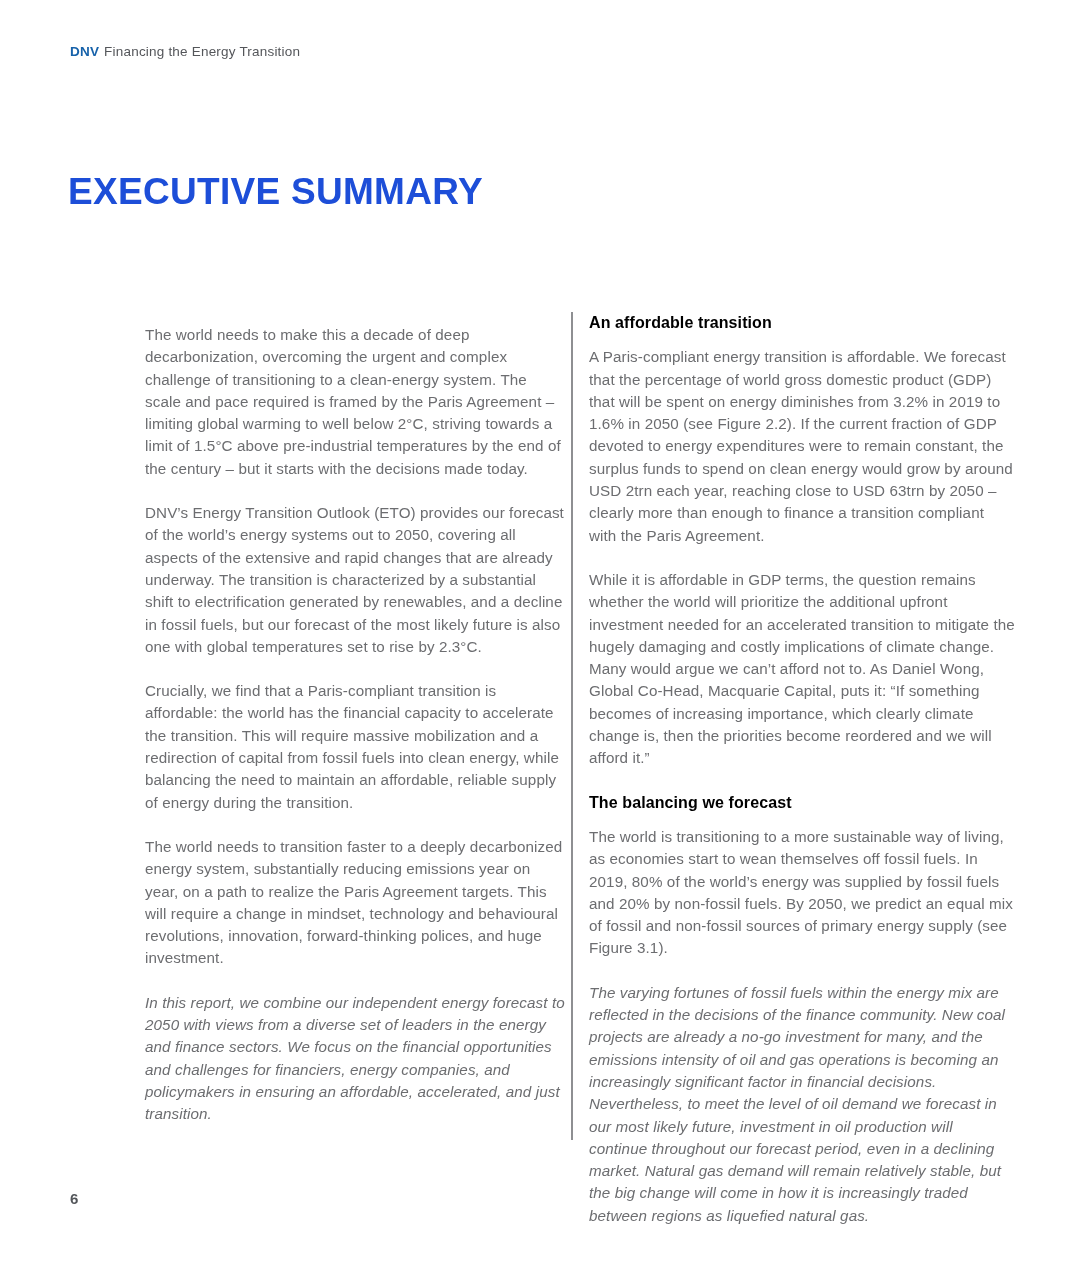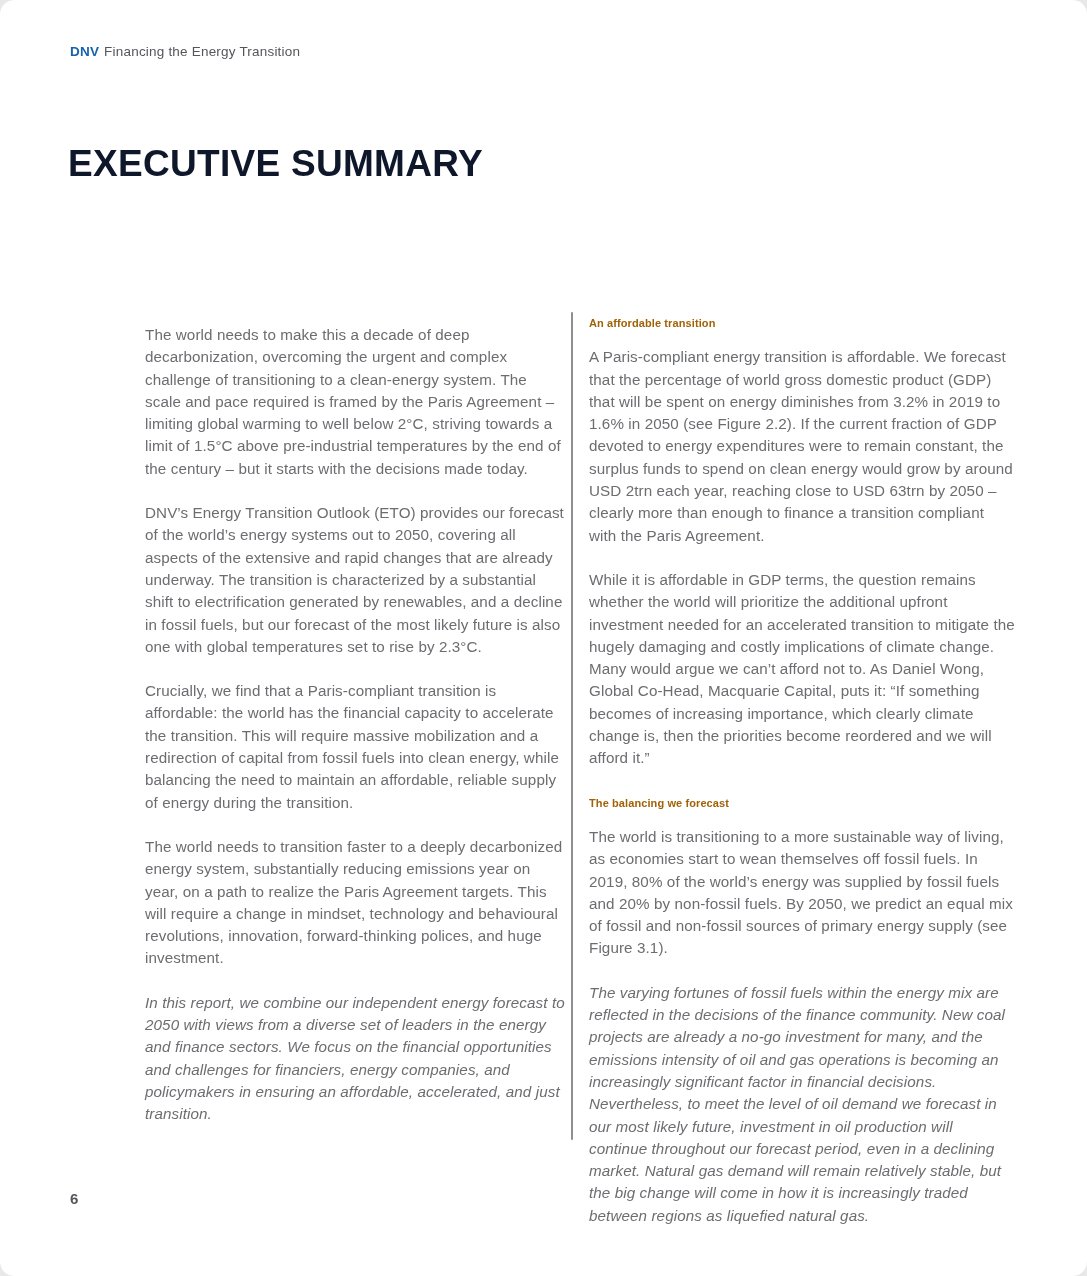--- a/index.html
+++ b/index.html
@@ -1,15 +1,15 @@
 <!DOCTYPE html>
 <html><head>
 <meta charset="utf-8">
 <style>
-  * { margin: 0; padding: 0; box-sizing: border-box; border-radius: 14px; }
+  * { margin: 0; padding: 0; box-sizing: border-box; }
   html, body { background: #e8e8e8; }
   .page {
     position: relative;
     width: 1087px;
     height: 1276px;
     background: #ffffff;
     margin: 0 auto;
     font-family: "Liberation Sans", sans-serif;
     overflow: hidden;
   }
@@ -25,50 +25,50 @@
     font-weight: 700;
     margin-right: 5px;
   }
   .header-subtitle {
     color: #54565a;
     font-weight: 400;
   }
   h1.page-title {
     position: absolute;
     left: 68px;
-    top: 144px;
+    top: 172px;
     font-size: 37px;
     line-height: 1.1;
     font-weight: 700;
     letter-spacing: 0.3px;
-    color: #0f172a;
+    color: #1d4ed8;
   }
   .columns {
     position: absolute;
     left: 145px;
     top: 312px;
     width: 870px;
     display: flex;
     align-items: flex-start;
   }
   .col {
     font-size: 15.2px;
     line-height: 22.3px;
     color: #6c6d70;
     letter-spacing: 0.1px;
   }
   .col-left { width: 420px; }
   .col-right { flex: 1; }
   .col p { margin: 12px 0 22px 0; }
   .col p:last-child { margin-bottom: 0; font-style: italic; }
   .col h2 {
-    font-size: 11px;
+    font-size: 16px;
     line-height: 22.3px;
     font-weight: 700;
-    color: #a16207;
+    color: #000000;
     margin: 0;
   }
   .v-divider {
     width: 2px;
     height: 828px;
     background: #8e8f92;
     margin-left: 6px;
     margin-right: 16px;
     flex: 0 0 auto;
   }

